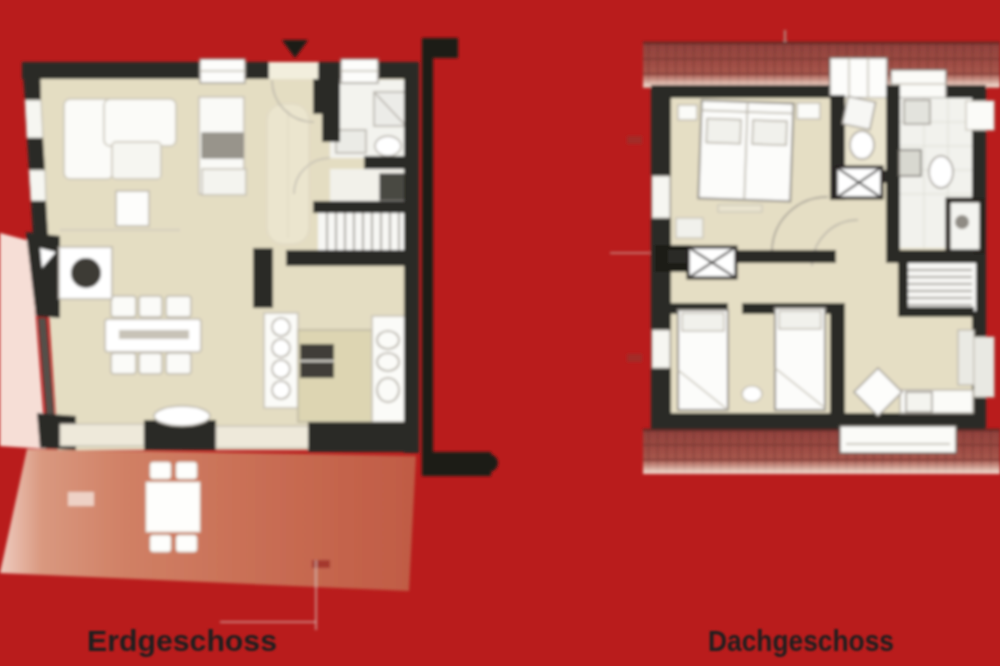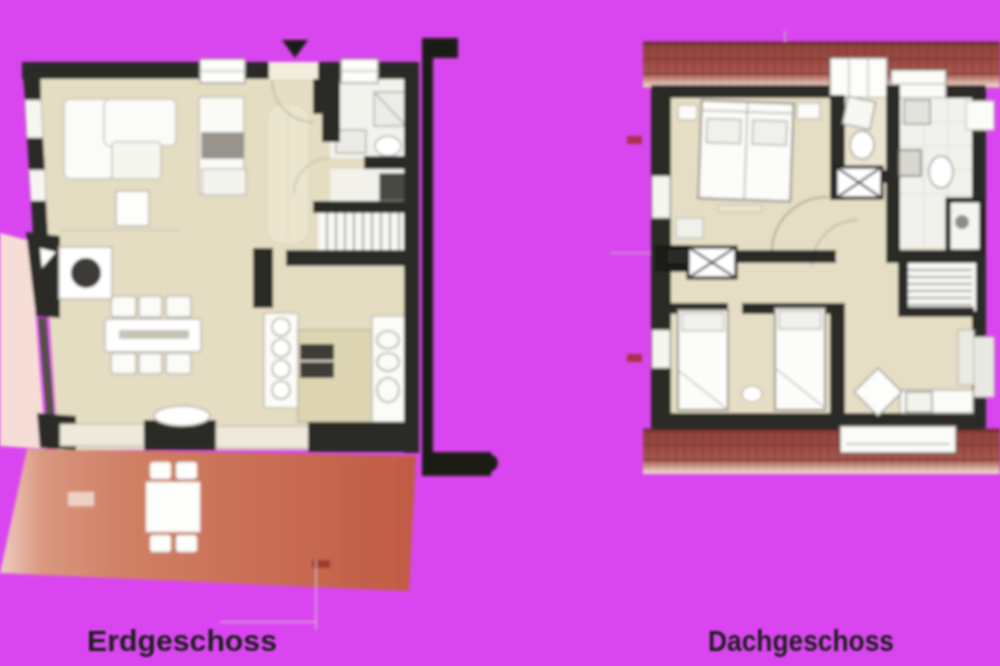--- a/index.html
+++ b/index.html
@@ -1,16 +1,16 @@
 <!DOCTYPE html>
 <html><head>
 <meta charset="utf-8">
 <style>
   html,body{margin:0;padding:0;background:#ffffff;}
-  .page{position:relative;width:1000px;height:666px;background:#d946ef;overflow:hidden;}
+  .page{position:relative;width:1000px;height:666px;background:#b91c1c;overflow:hidden;}
   svg{display:block;}
   .txt{font-family:"Liberation Sans", sans-serif;font-weight:bold;fill:#1f1f1f;}
 </style>
 </head>
 <body>
 <div class="page">
 <svg width="1000" height="666" viewBox="0 0 1000 666">
 <defs>
   <linearGradient id="terrGrad" x1="0" y1="0" x2="1" y2="0">
     <stop offset="0" stop-color="#eeccc0"></stop>

